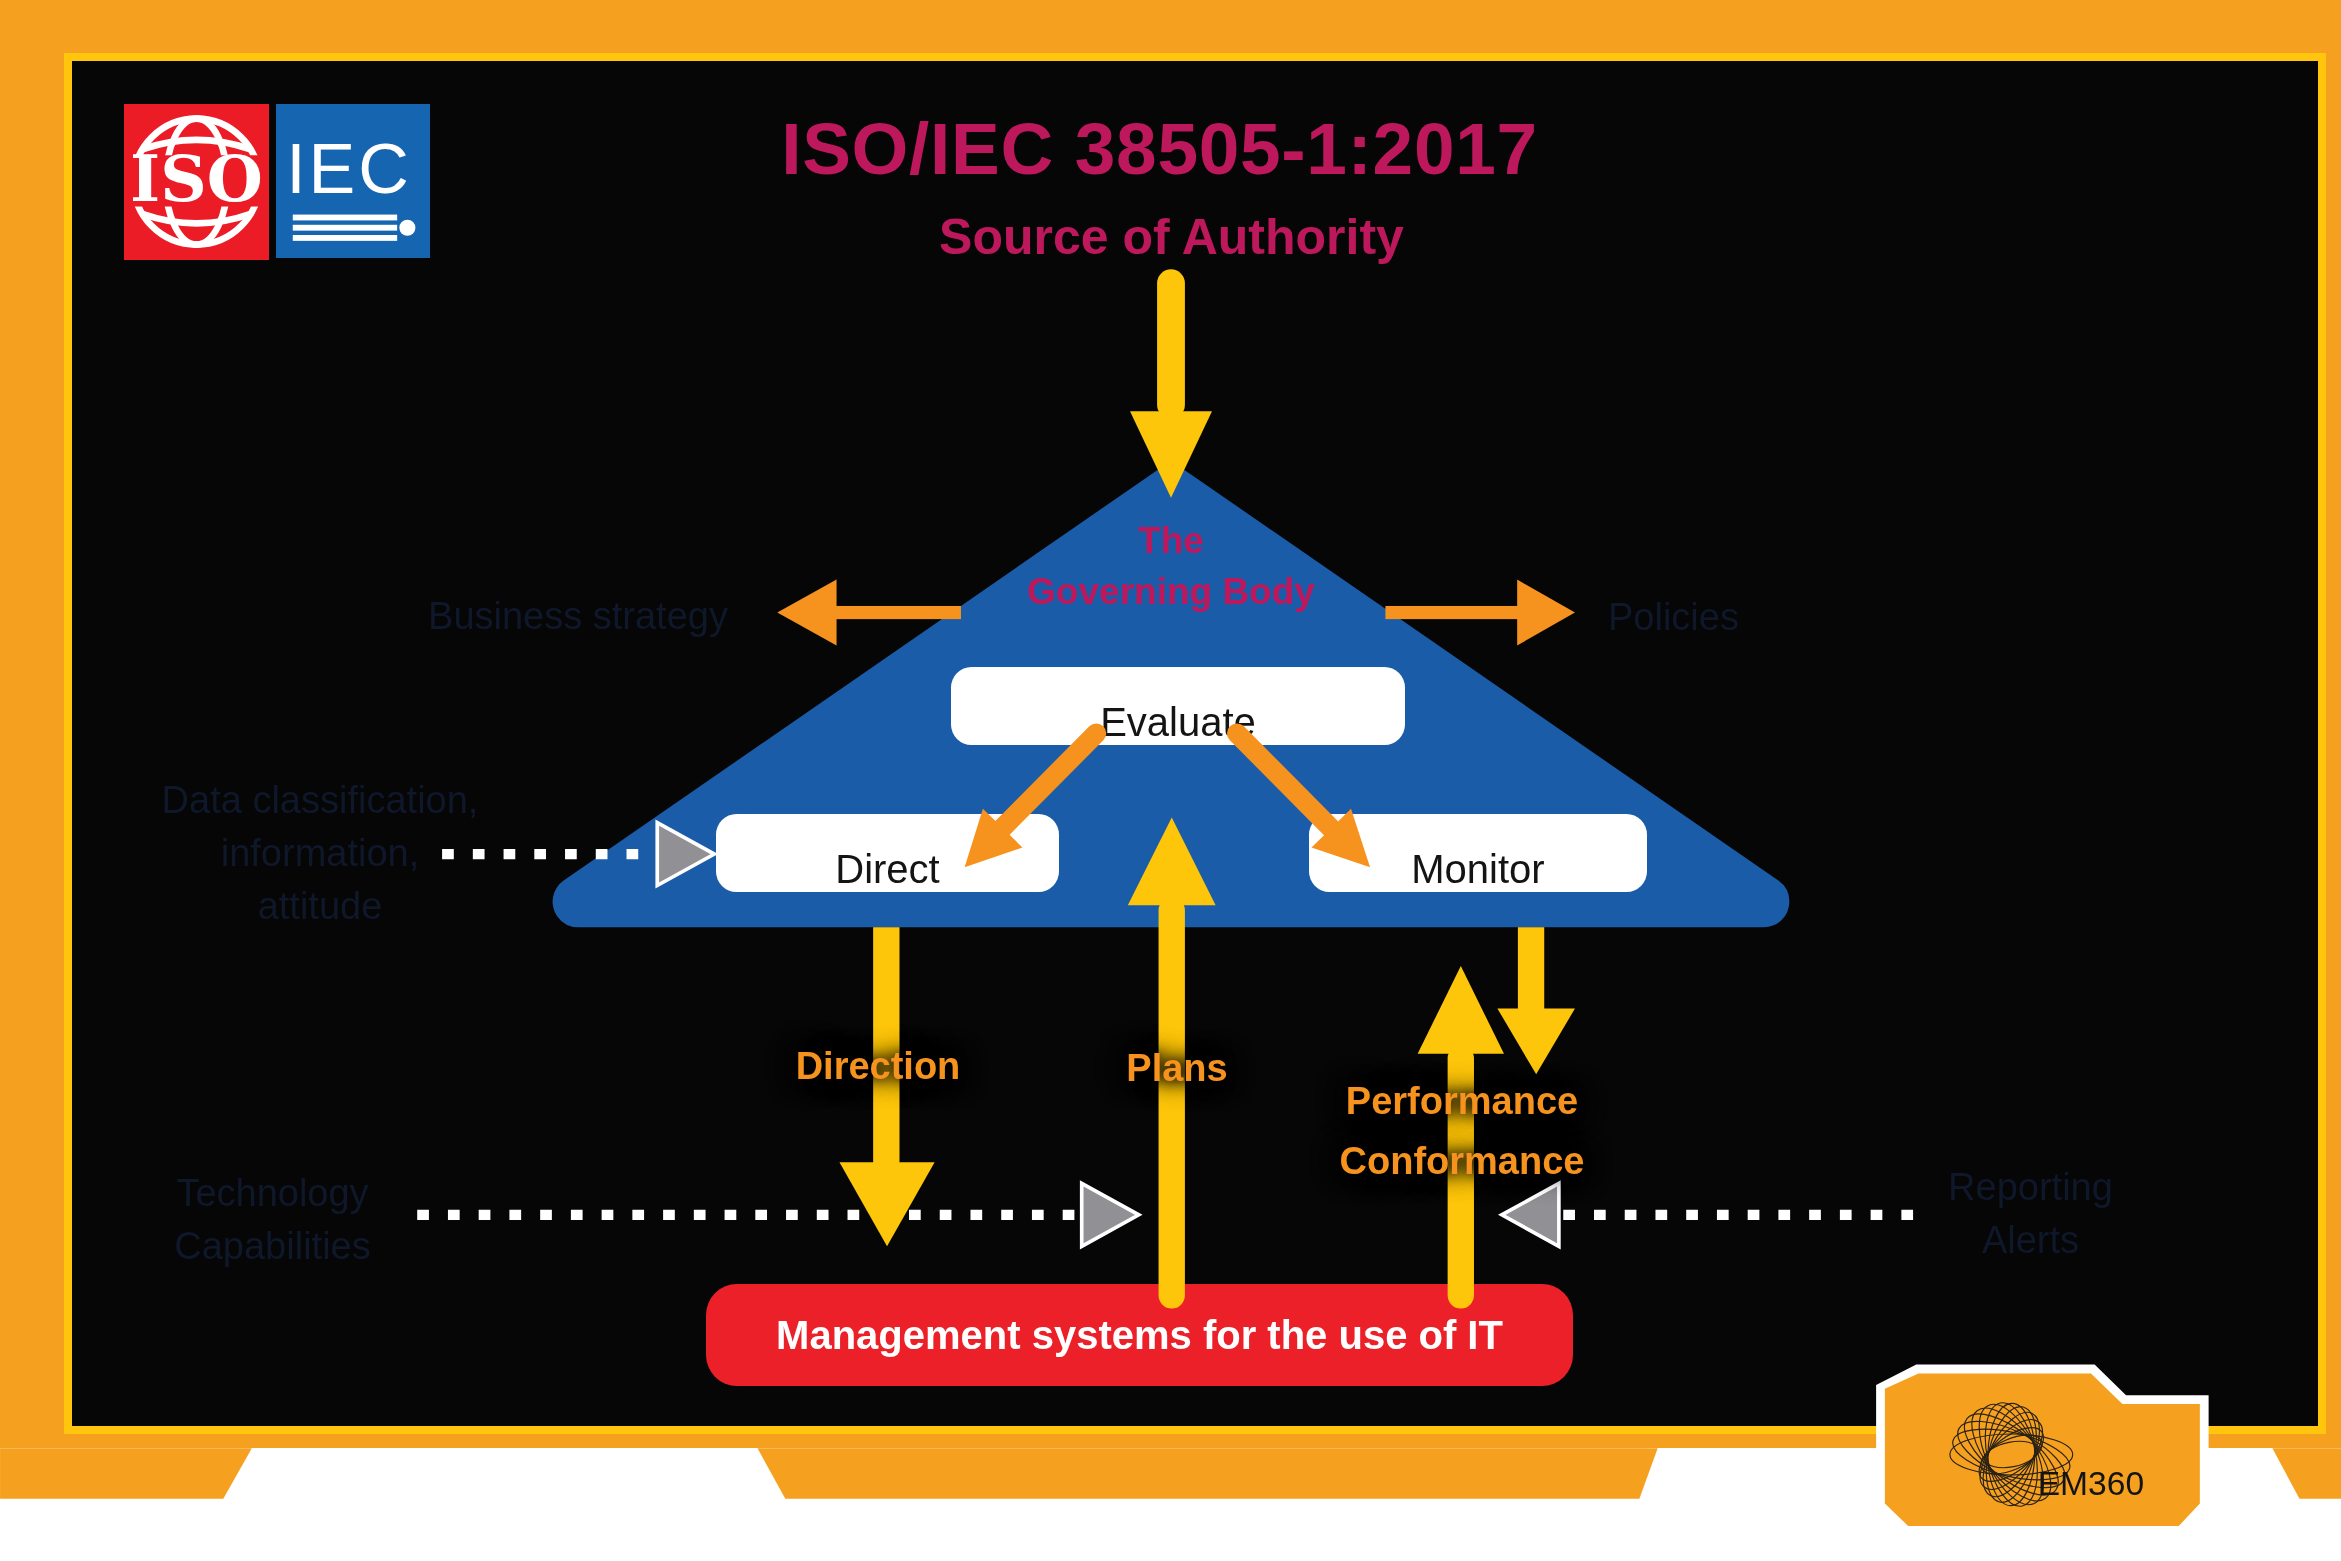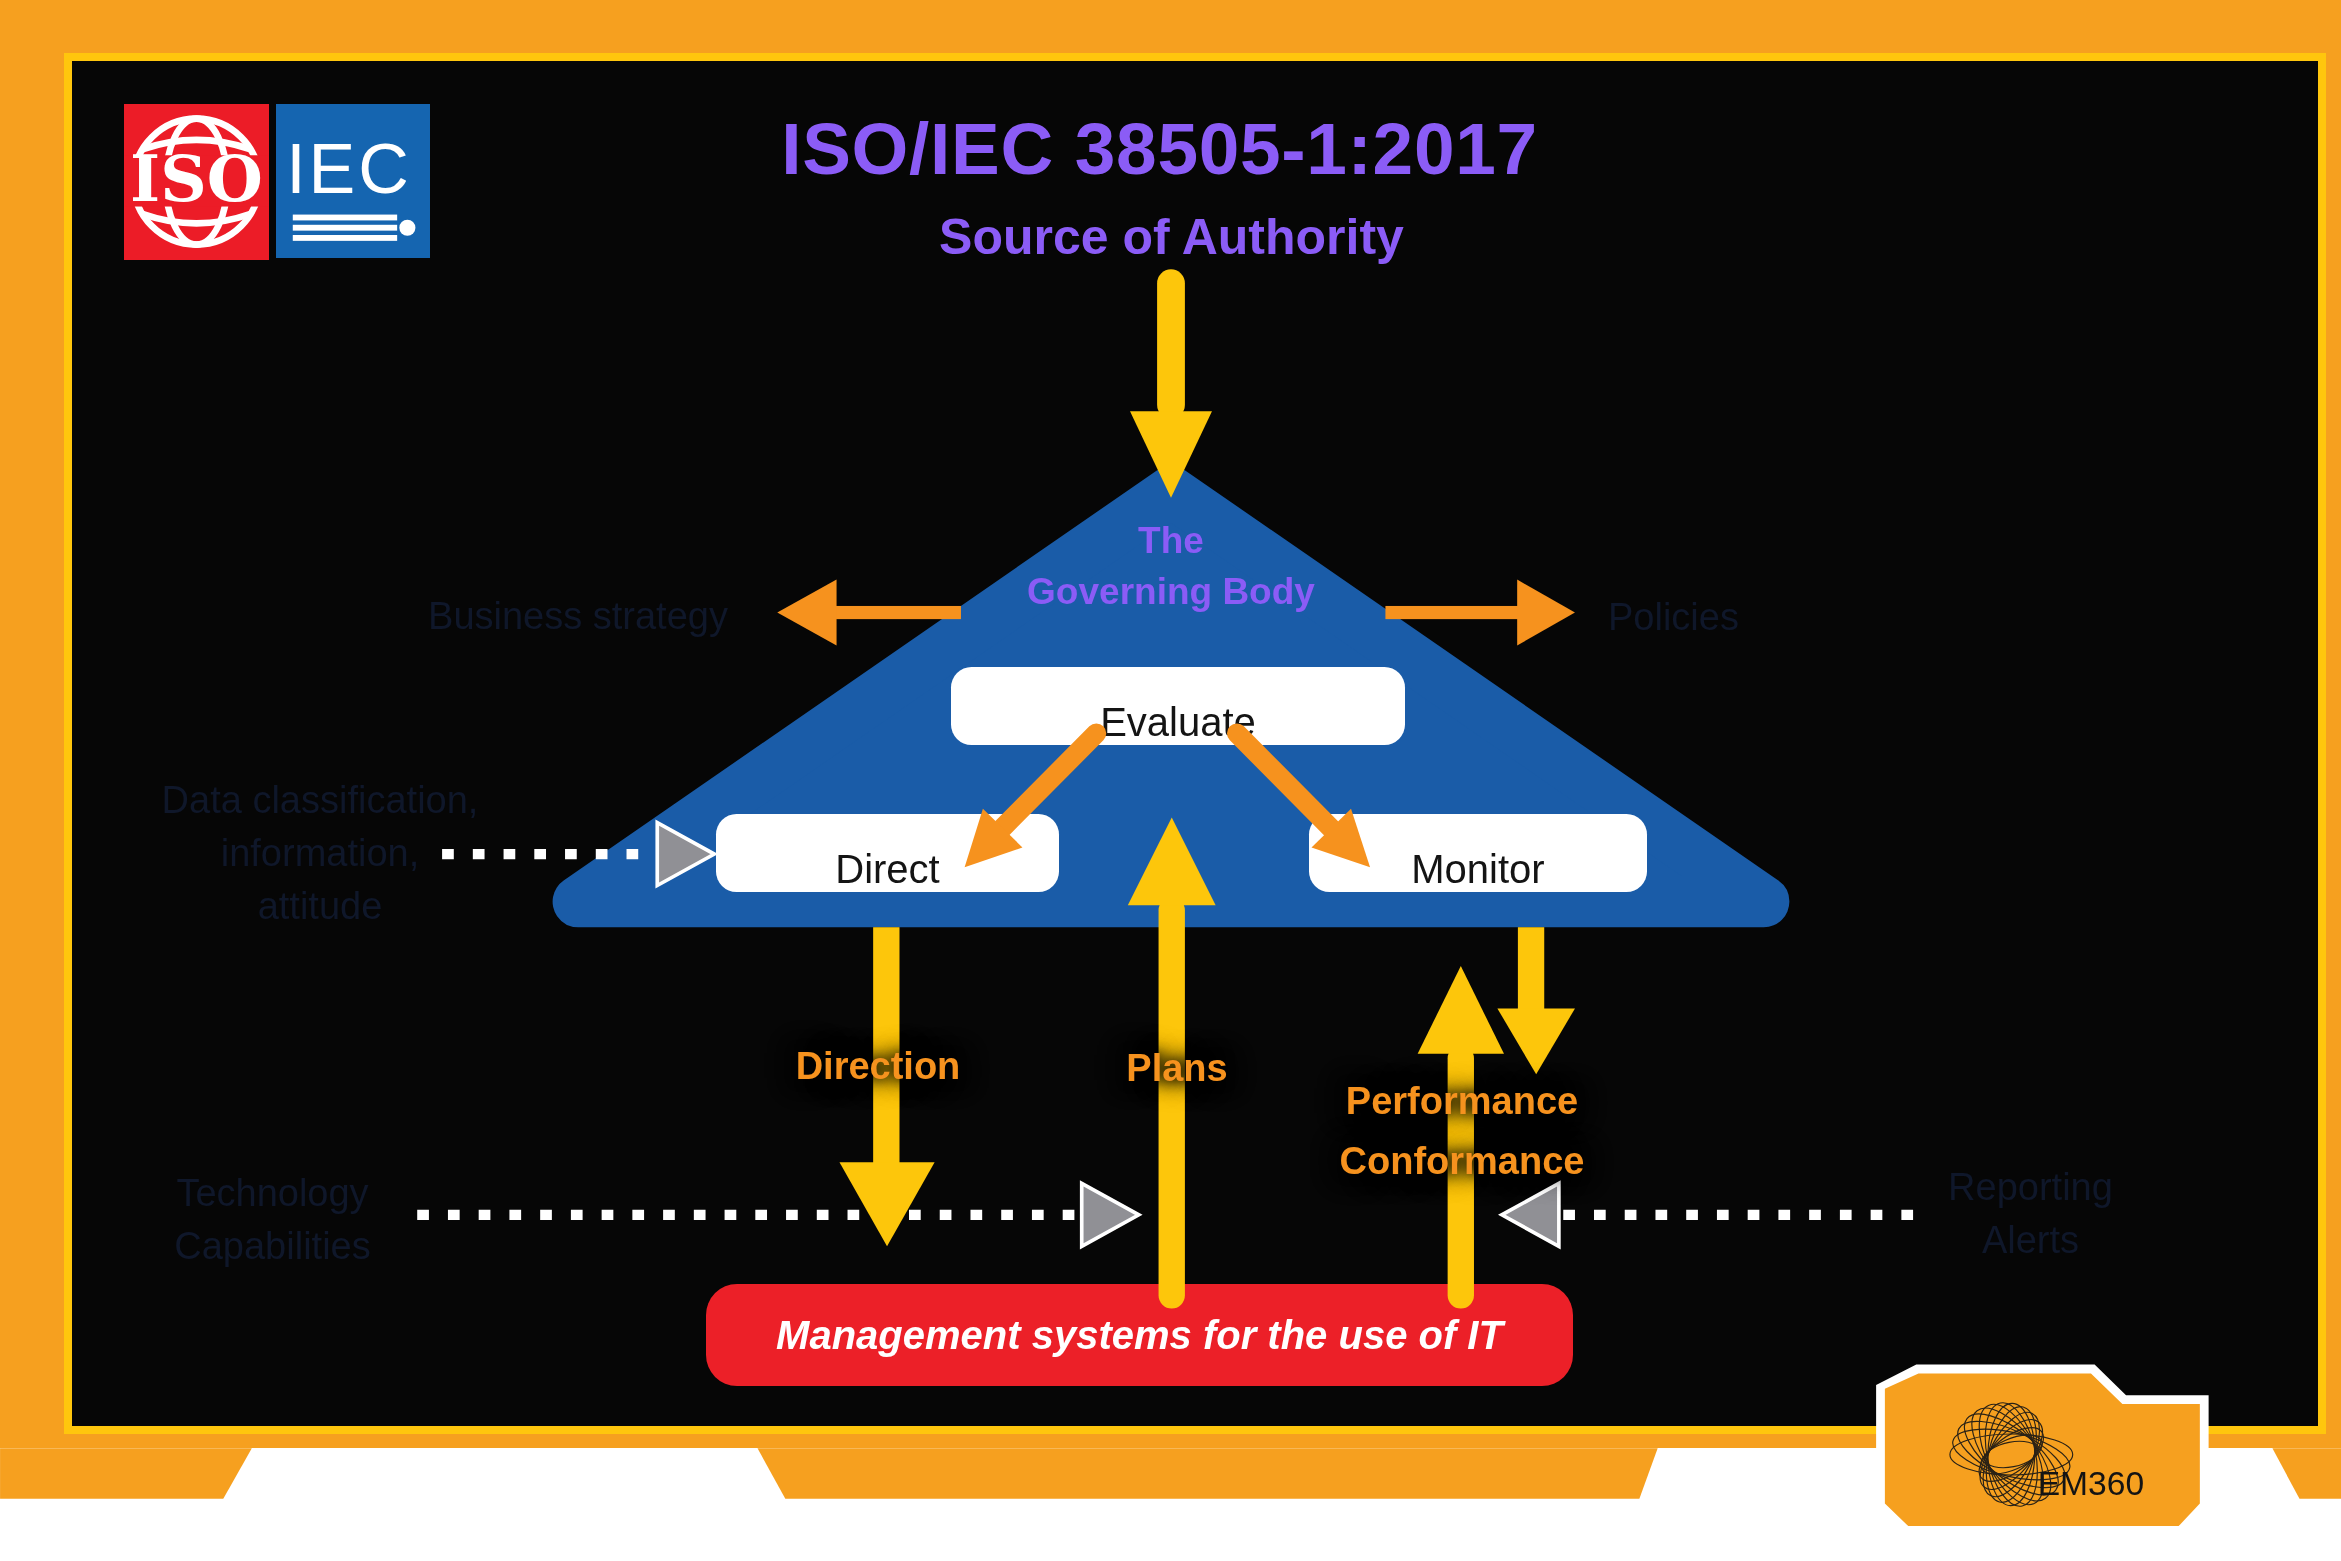--- a/index.html
+++ b/index.html
@@ -10,32 +10,32 @@
   .abs{position:absolute;}
   
   .frame-orange{left:0;top:0;width:2342px;height:1448px;background:#F6A01F;}
   .panel{left:64px;top:53px;width:2246px;height:1365px;background:#060606;border:8px solid #FFC60D;}
   svg.overlay{left:0;top:0;width:2342px;height:1561px;pointer-events:none;}
   .z1{z-index:1}.z2{z-index:2}.z3{z-index:3}.z4{z-index:4}
   
   .iso-box{left:124px;top:104px;width:145px;height:156px;background:#EC1C27;}
   .iec-box{left:276px;top:104px;width:154px;height:154px;background:#1565B0;}
   
-  .t{position:absolute;color:#8b5cf6;text-align:center;}
+  .t{position:absolute;color:#be185d;text-align:center;}
   .title{left:585px;top:107px;width:1149px;font-size:73px;font-weight:800;letter-spacing:0.7px;}
   .subtitle{left:659px;top:208px;width:1025px;font-size:50px;font-weight:700;}
   .gov{left:915px;top:515px;width:512px;font-size:37px;font-weight:700;line-height:51px;}
   .side-label{font-size:38px;font-weight:400;line-height:53px;color:#0f172a;}
   .flow-label{font-size:38px;font-weight:700;color:#F6921E;
      text-shadow:0 0 11.7px rgba(0,0,0,.95),0 0 20.5px rgba(0,0,0,.9),0 0 29px rgba(0,0,0,.8);}
   
   .wbox{position:absolute;background:#ffffff;border-radius:20.5px;color:#141414;
         font-size:40px;font-weight:500;display:flex;align-items:flex-end;justify-content:center;}
   .red-box{left:706px;top:1284px;width:867px;height:102px;background:#EC2028;border-radius:31px;
-        color:#fff;font-size:40px;font-weight:700;display:flex;align-items:center;justify-content:center;font-style:italic;}
+        color:#fff;font-size:40px;font-weight:700;display:flex;align-items:center;justify-content:center;}
   .badge{left:1859px;top:1350px;width:366px;height:190px;}
 </style>
 </head>
 <body>
 
 <div class="canvas">
 
   <div class="abs frame-orange"></div>
   <div class="abs panel"></div>
 

